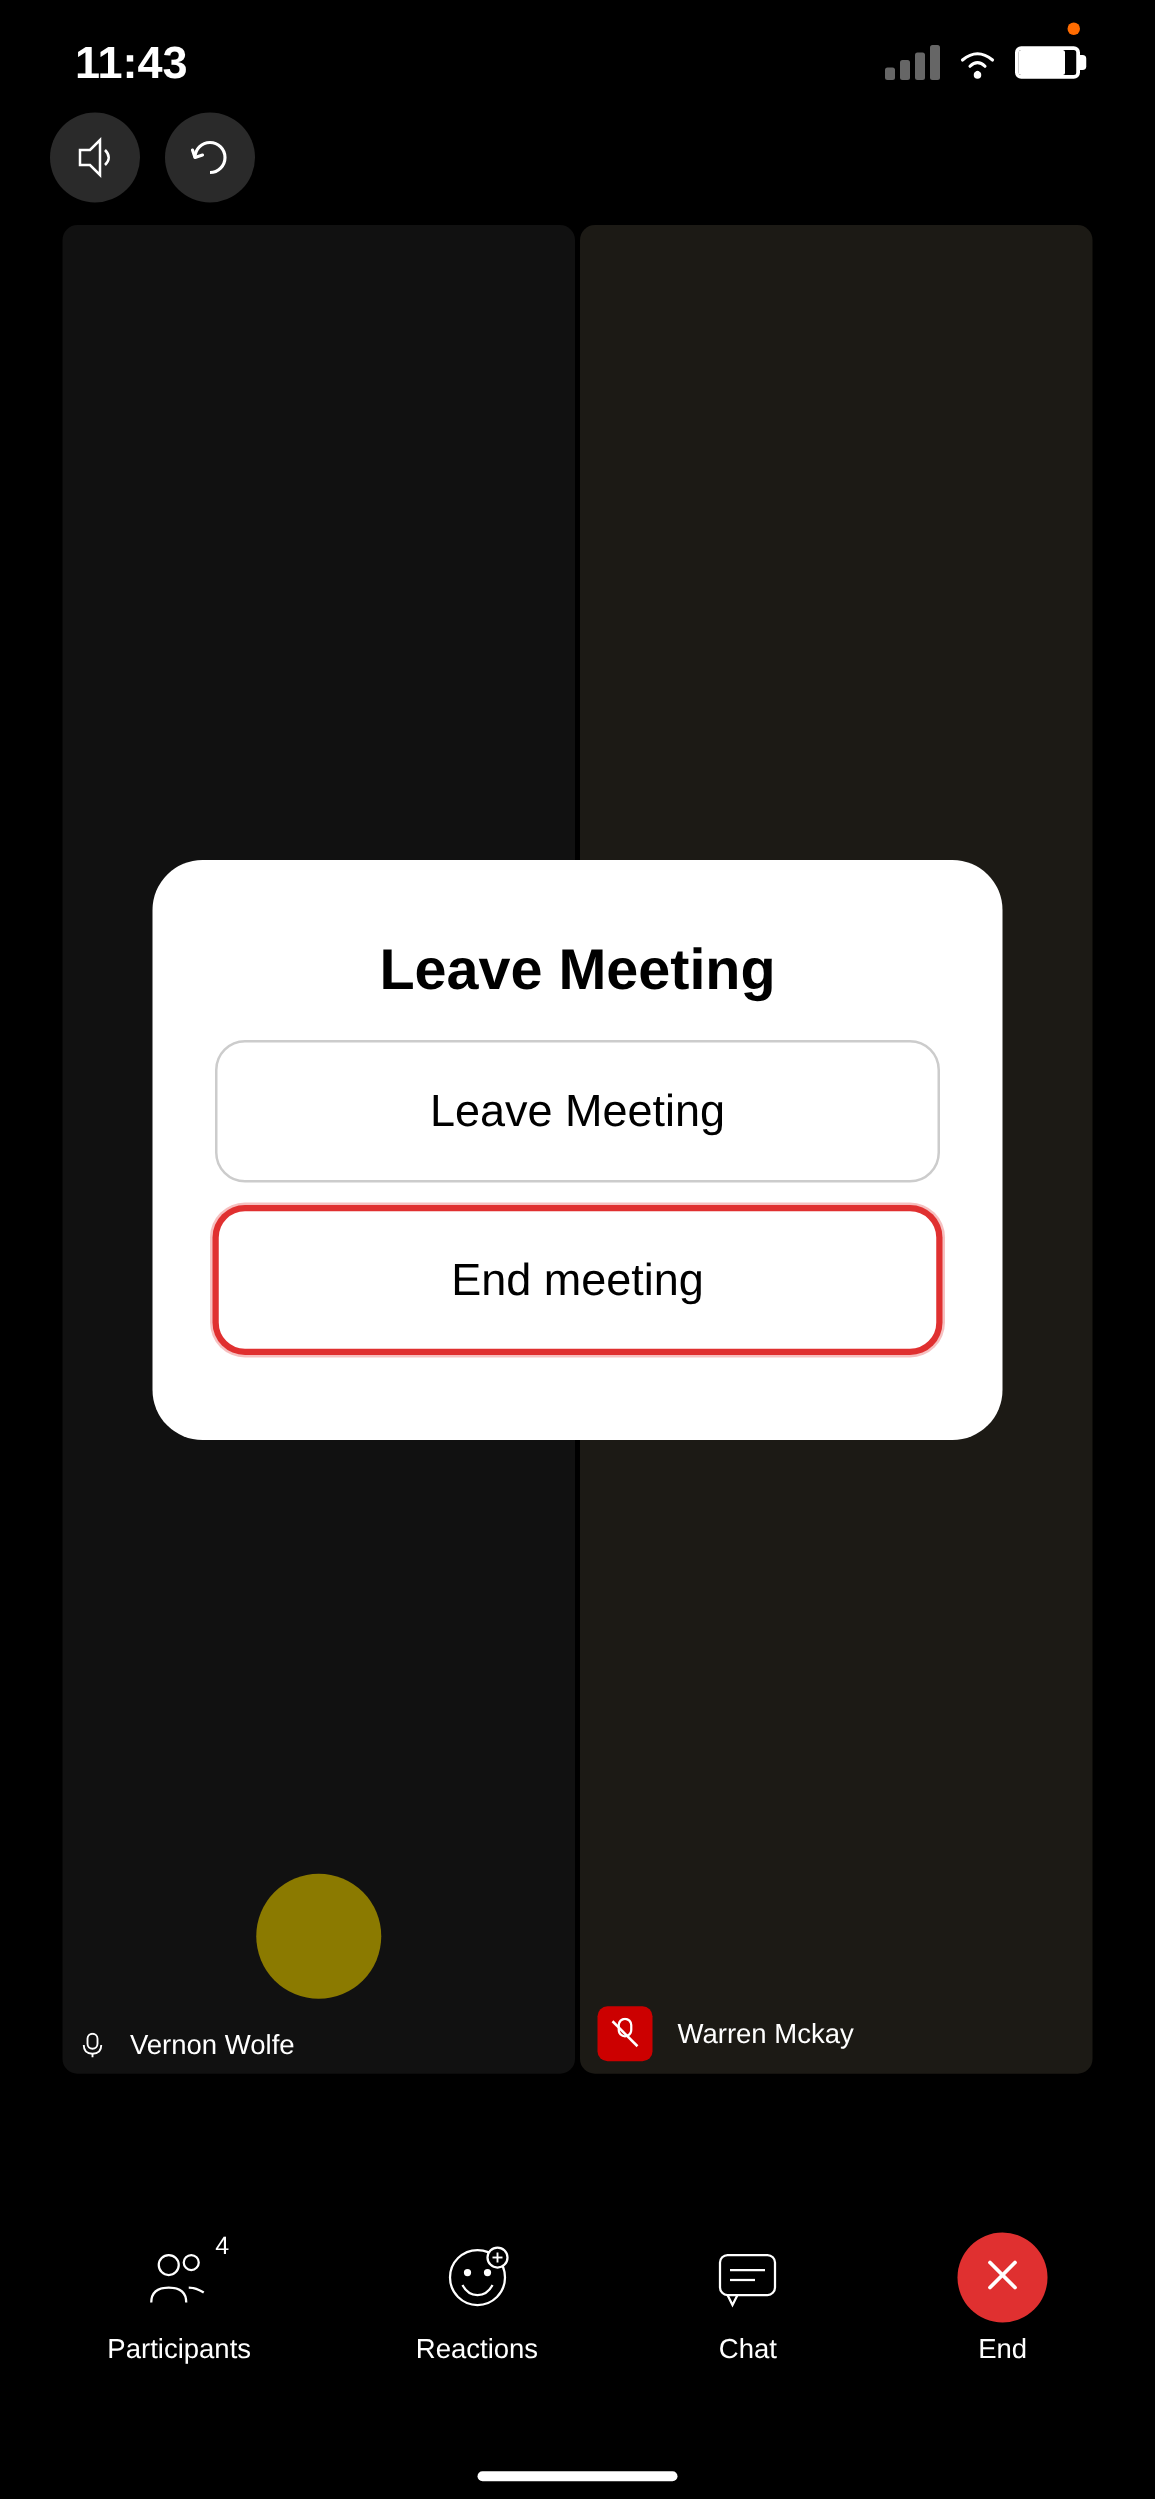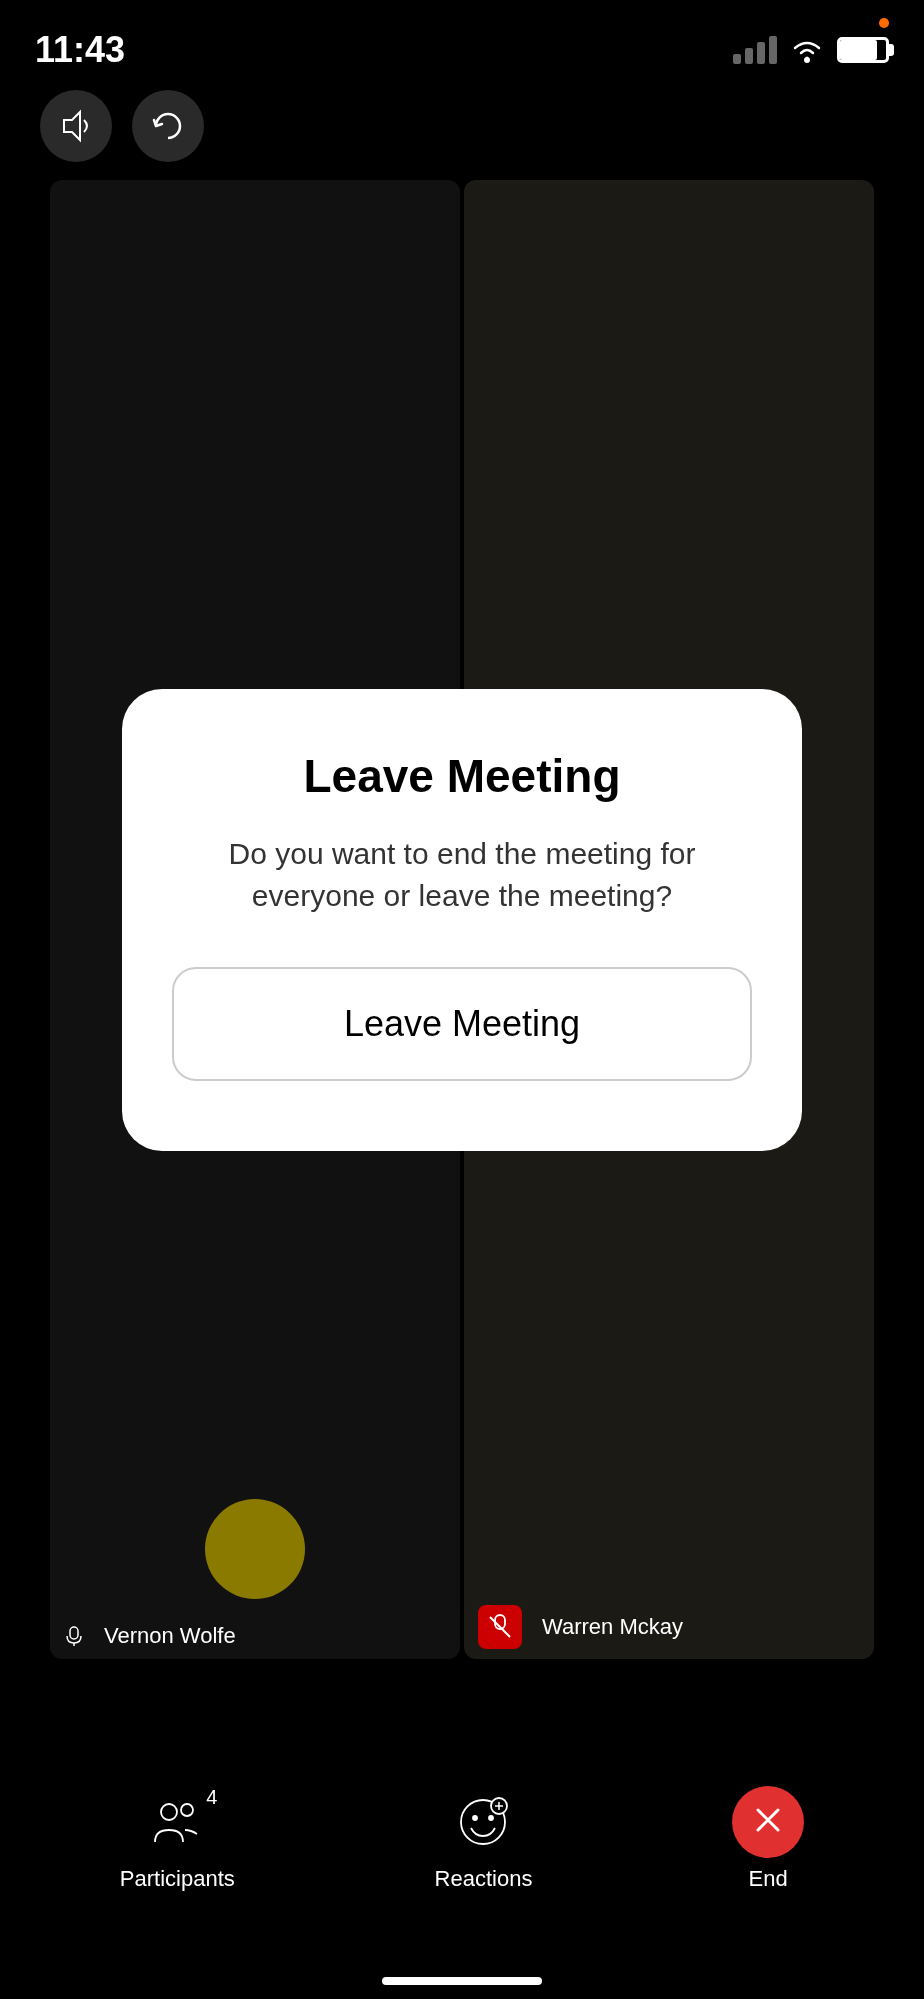--- a/index.html
+++ b/index.html
@@ -17,21 +17,21 @@
     
     .status-bar {
       position: absolute;
       top: 0;
       left: 0;
       right: 0;
       height: 80px;
       display: flex;
       align-items: center;
       justify-content: space-between;
-      padding: 20px 35px 0;
+      padding: 20px 60px 0;
       z-index: 100;
     }
 
     .status-time {
       color: #fff;
       font-size: 36px;
       font-weight: 700;
     }
 
     .status-icons {
@@ -405,22 +405,22 @@
         </svg>
       </div>
       <span>Warren Mckay</span>
     </div>
   </div>
 </div>
 
 <div class="modal-overlay">
   <div class="modal-card">
     <div class="modal-title">Leave Meeting</div>
-    <div class="modal-subtitle">Do you want to end the meeting for everyone or leave the meeting?</div>
     <button class="modal-btn">Leave Meeting</button>
+    <button class="modal-btn end-btn">End meeting</button>
   </div>
 </div>
 
 <div class="bottom-toolbar">
 
 
 
   <div class="toolbar-item">
     <div class="toolbar-icon toolbar-icon-wrap">
       <svg viewBox="0 0 52 52" stroke="#fff" fill="none" stroke-width="1.8">
@@ -442,20 +442,31 @@
         <circle cx="34" cy="22" r="2" fill="#fff"></circle>
         <path d="M14 32 Q18 40 26 40 Q34 40 38 32"></path>
         <circle cx="42" cy="10" r="8" fill="#000" stroke="#fff"></circle>
         <line x1="42" y1="6" x2="42" y2="14" stroke="#fff" stroke-width="1.5"></line>
         <line x1="38" y1="10" x2="46" y2="10" stroke="#fff" stroke-width="1.5"></line>
       </svg>
     </div>
     <span class="toolbar-label">Reactions</span>
   </div>
 
+  <div class="toolbar-item">
+    <div class="toolbar-icon">
+      <svg viewBox="0 0 52 52" stroke="#fff" fill="none" stroke-width="1.8">
+        <rect x="4" y="8" width="44" height="32" rx="6"></rect>
+        <line x1="12" y1="20" x2="40" y2="20"></line>
+        <line x1="12" y1="28" x2="32" y2="28"></line>
+        <polyline points="18,40 14,48 10,40"></polyline>
+      </svg>
+    </div>
+    <span class="toolbar-label">Chat</span>
+  </div>
 
   <div class="toolbar-item">
     <div class="end-btn-circle">
       <svg viewBox="0 0 40 40" stroke="#fff" fill="none" stroke-width="2">
         <path d="M10 28 L30 8" stroke="#fff" stroke-width="3" stroke-linecap="round"></path>
         <path d="M30 28 L10 8" stroke="#fff" stroke-width="3" stroke-linecap="round"></path>
       </svg>
     </div>
     <span class="toolbar-label">End</span>
   </div>

